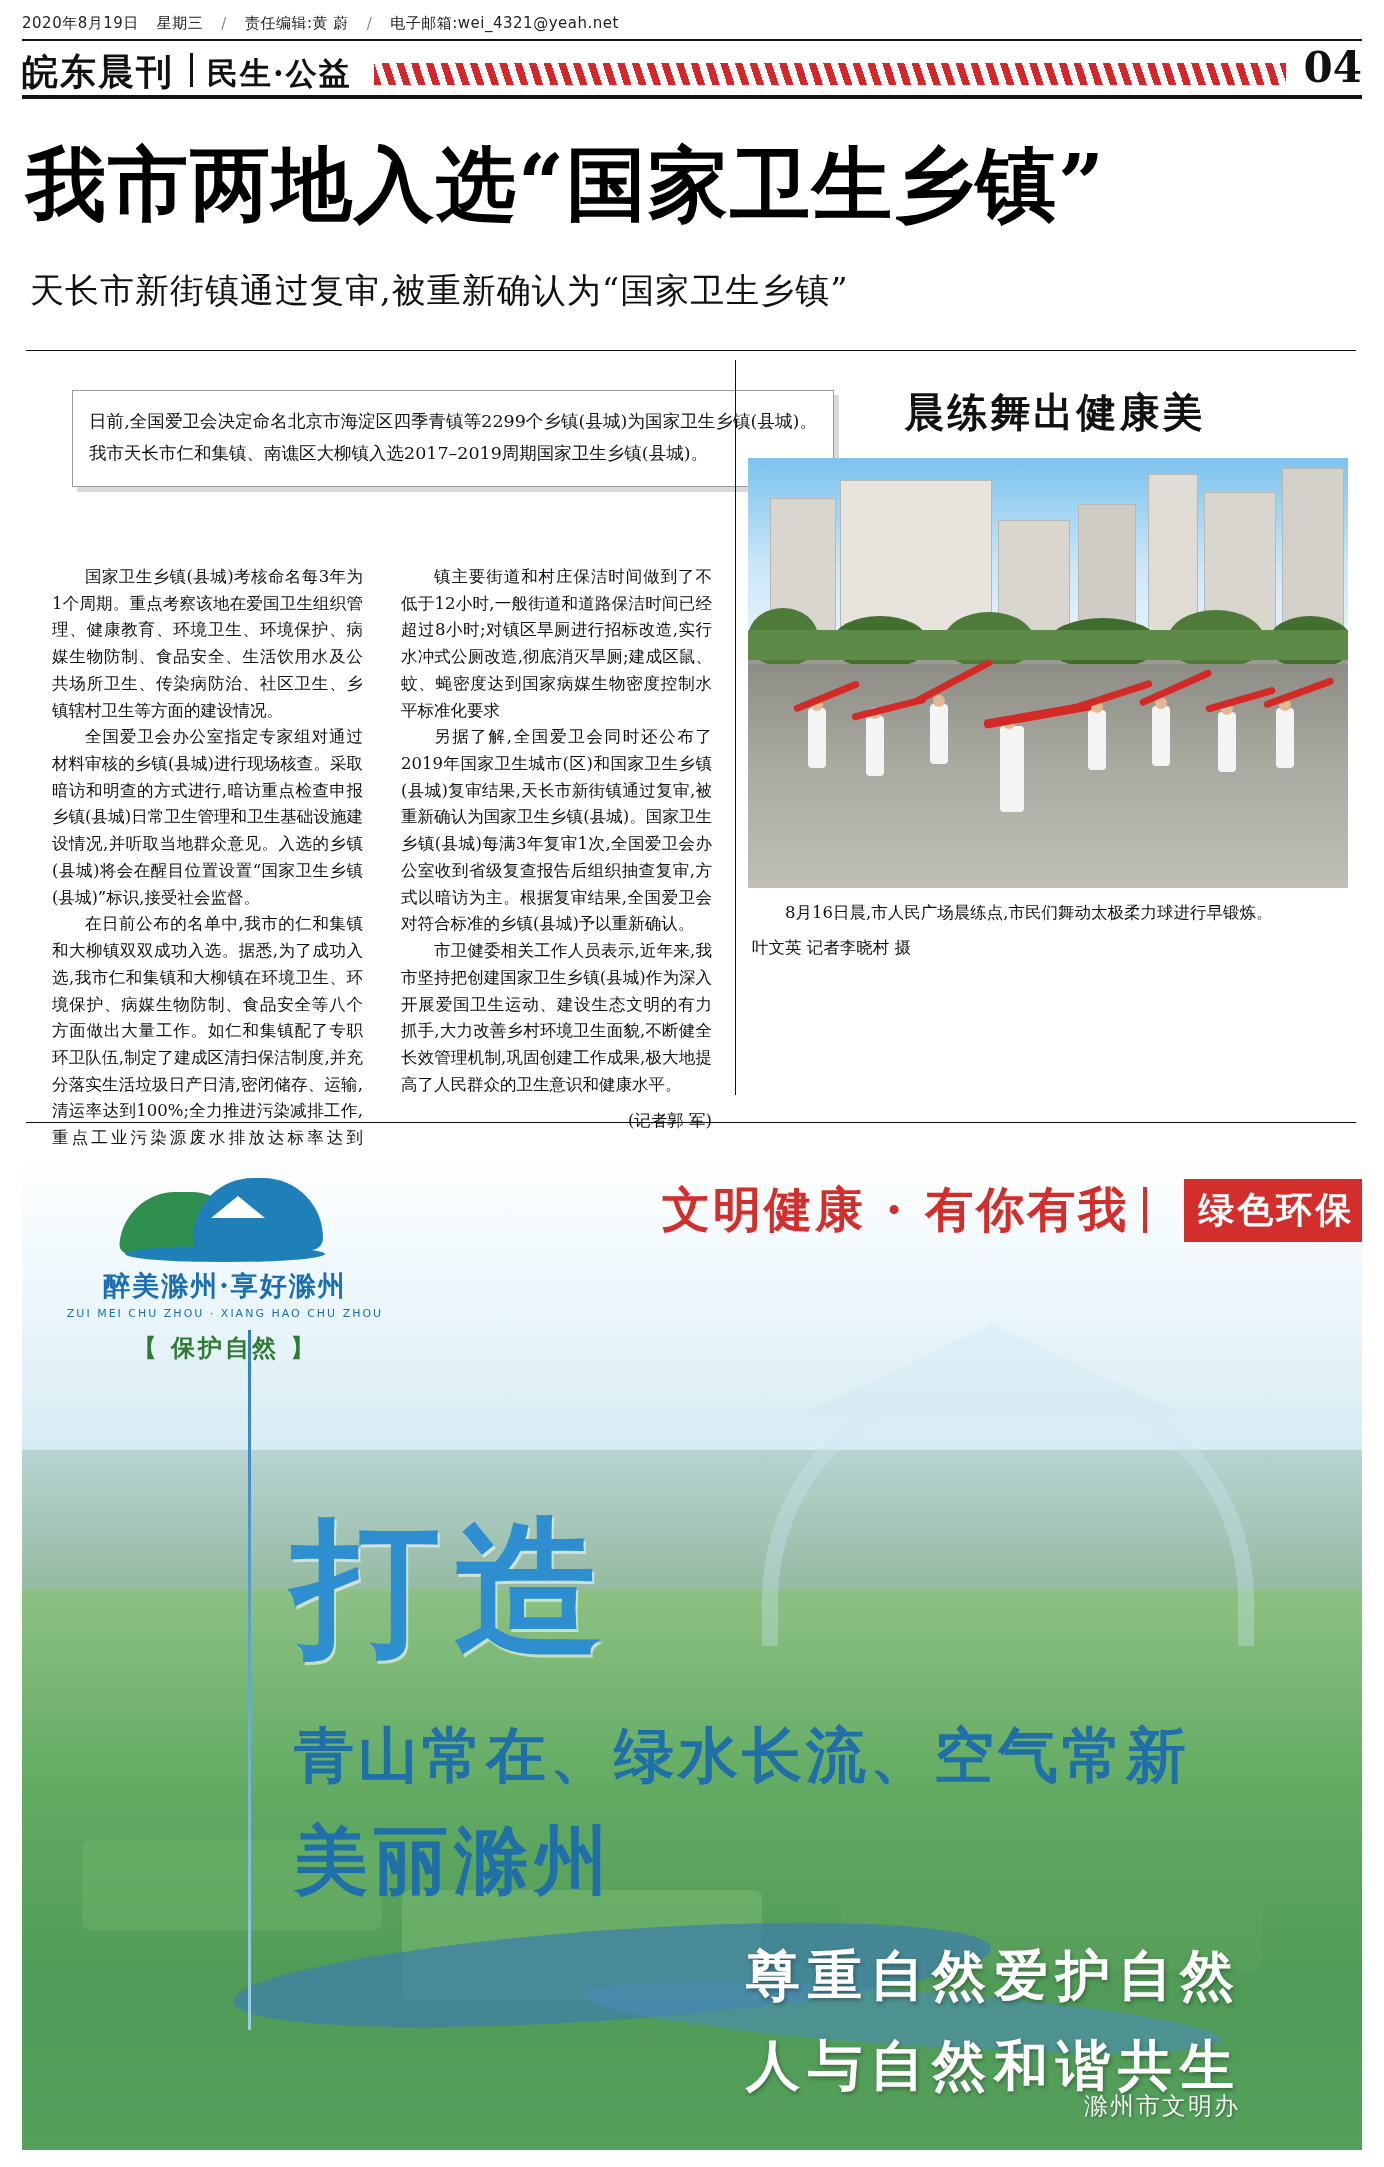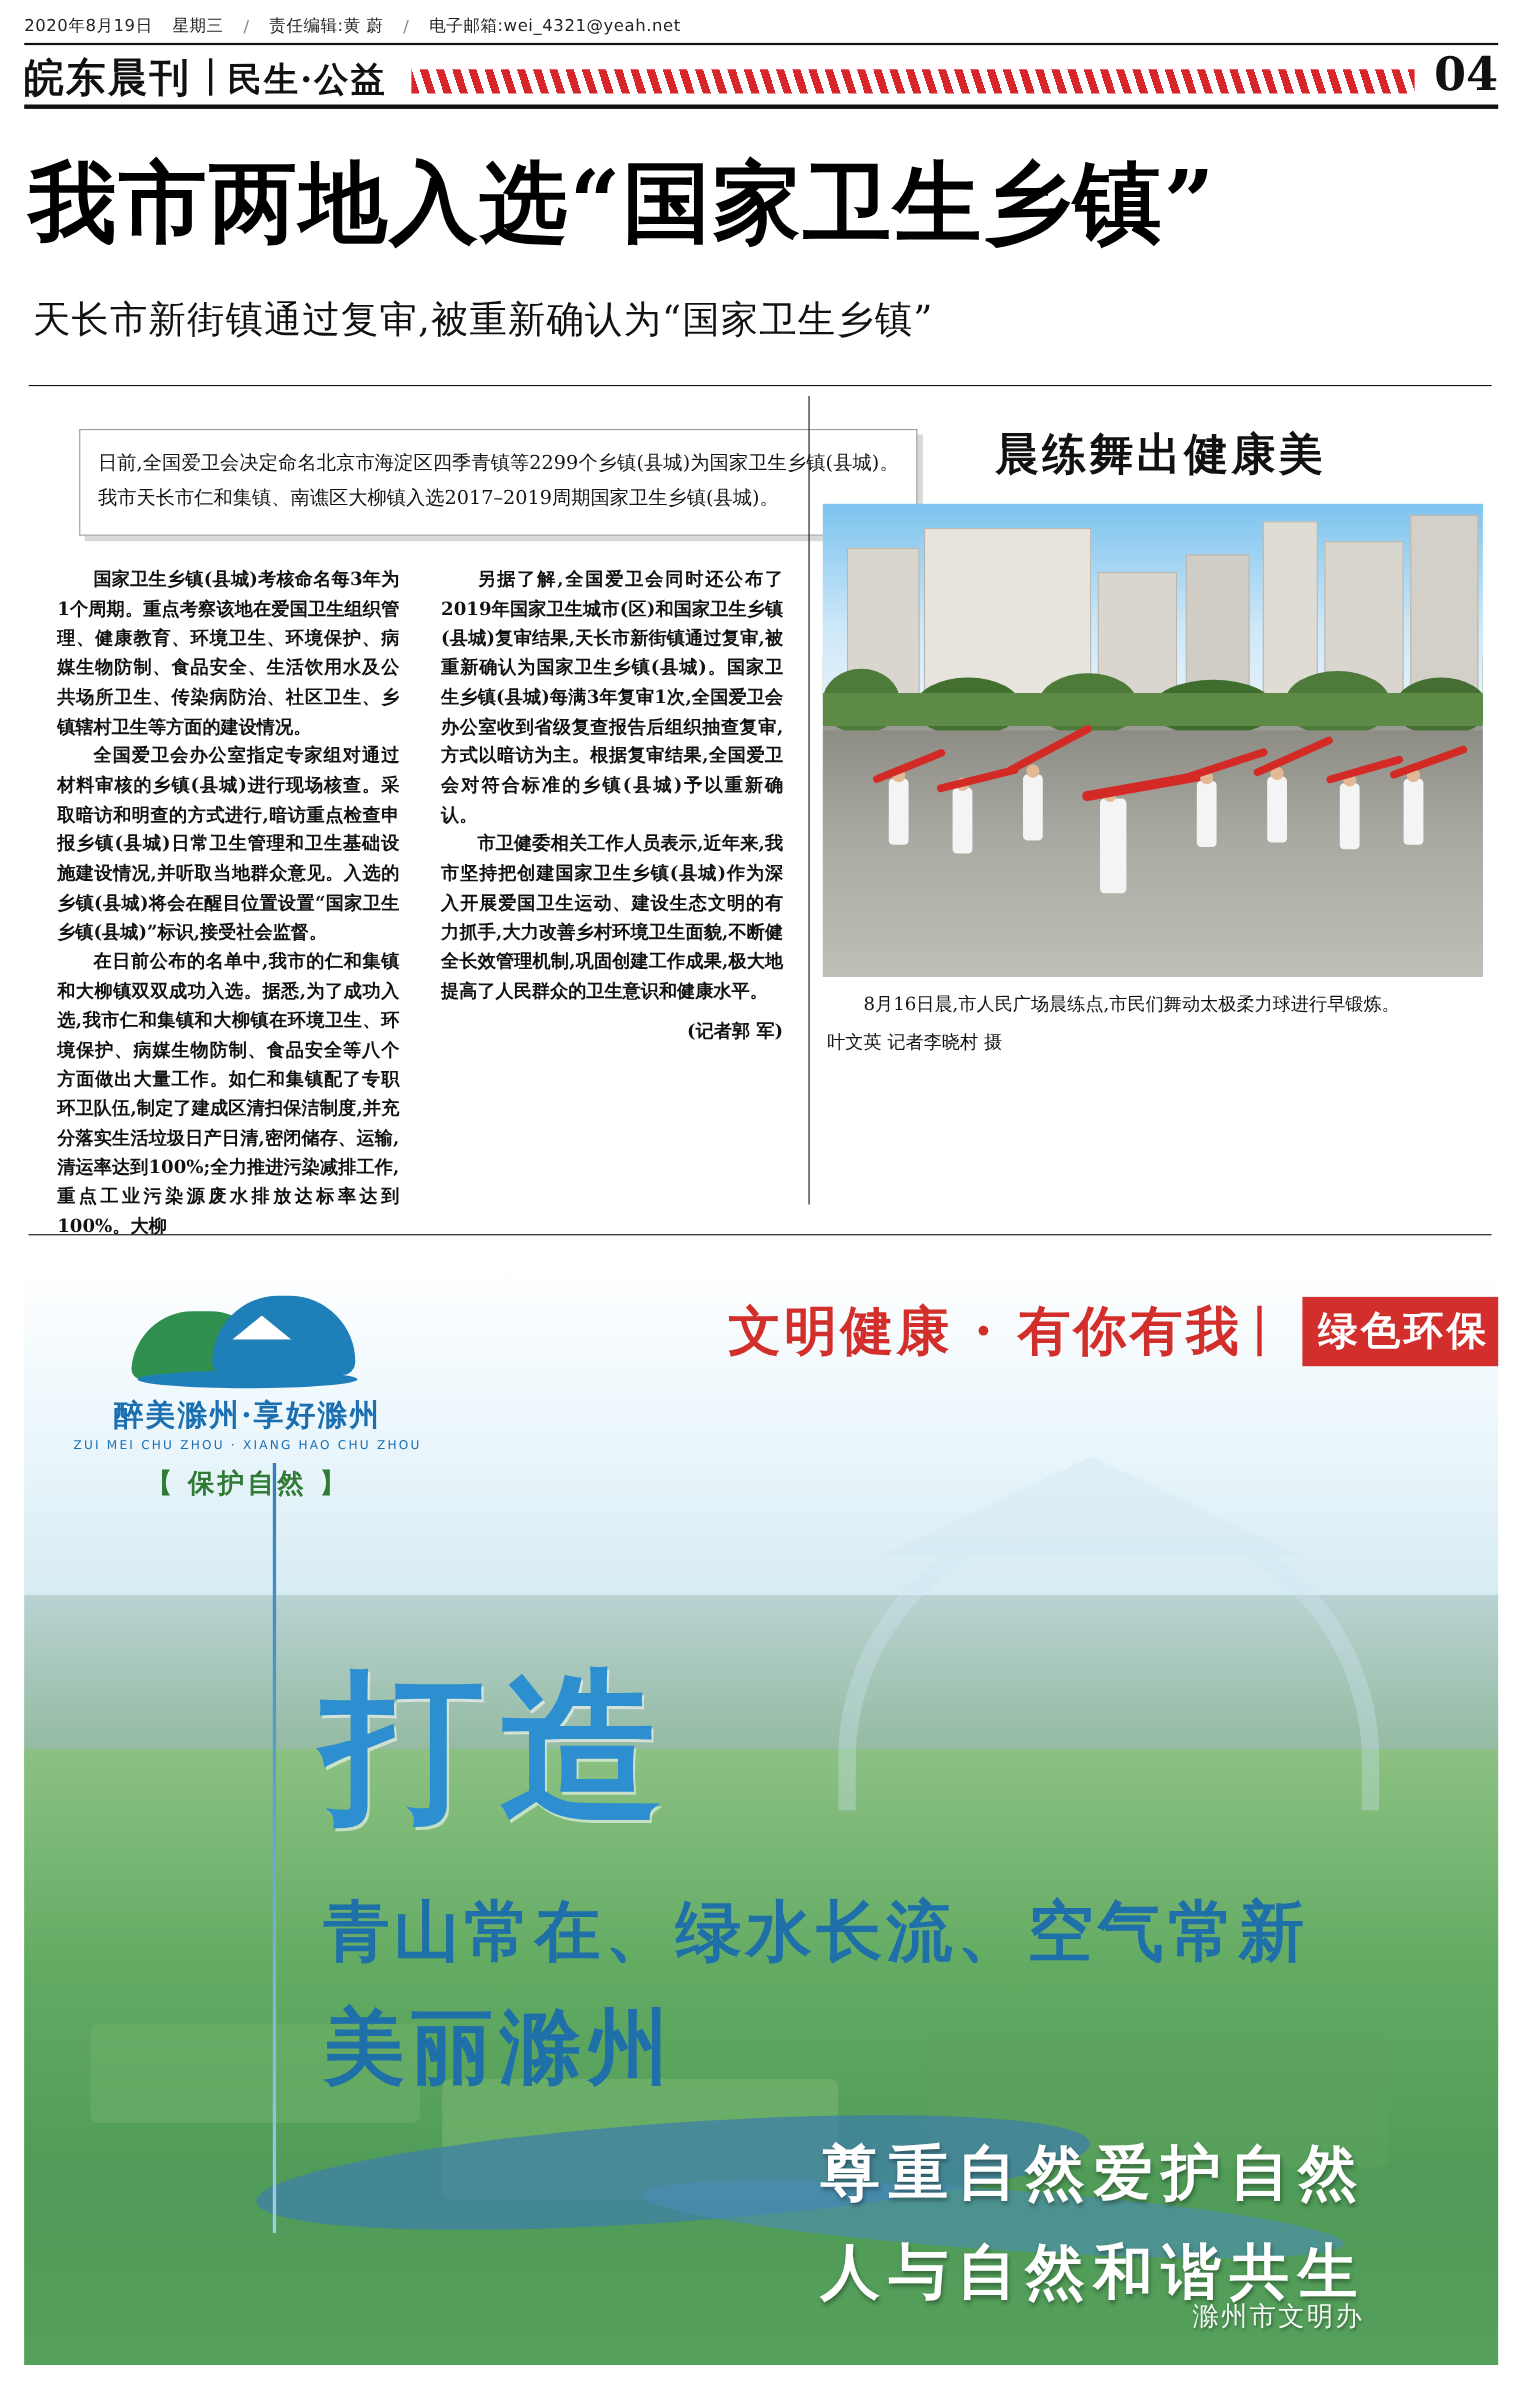--- a/index.html
+++ b/index.html
@@ -75,22 +75,22 @@
     box-shadow:5px 5px 0 #d9d9d9;
     padding:14px 16px 16px 16px;
     font-size:17.5px;line-height:1.85;color:#111;
     font-family:"DejaVu Serif","Liberation Serif",serif;
     text-align:justify;
     box-sizing:border-box;
   }
 
   
   .body-cols{
-    position:absolute;left:52px;top:514px;width:660px;
-    display:flex;gap:38px;font-weight:bold;
+    position:absolute;left:52px;top:564px;width:660px;
+    display:flex;gap:38px;
   }
   .col{
     width:317px;
     font-family:"DejaVu Serif","Liberation Serif",serif;
     font-size:16.5px;line-height:1.62;color:#111;
     text-align:justify;
   }
   .col p{margin:0;text-indent:2em;}
   .byline{
     text-align:right;margin-top:10px;font-size:16.5px;
@@ -238,20 +238,21 @@
 
   <div class="leadbox">日前,全国爱卫会决定命名北京市海淀区四季青镇等2299个乡镇(县城)为国家卫生乡镇(县城)。我市天长市仁和集镇、南谯区大柳镇入选2017–2019周期国家卫生乡镇(县城)。</div>
 
   <div class="body-cols">
     <div class="col">
       <p>国家卫生乡镇(县城)考核命名每3年为1个周期。重点考察该地在爱国卫生组织管理、健康教育、环境卫生、环境保护、病媒生物防制、食品安全、生活饮用水及公共场所卫生、传染病防治、社区卫生、乡镇辖村卫生等方面的建设情况。</p>
       <p>全国爱卫会办公室指定专家组对通过材料审核的乡镇(县城)进行现场核查。采取暗访和明查的方式进行,暗访重点检查申报乡镇(县城)日常卫生管理和卫生基础设施建设情况,并听取当地群众意见。入选的乡镇(县城)将会在醒目位置设置“国家卫生乡镇(县城)”标识,接受社会监督。</p>
       <p>在日前公布的名单中,我市的仁和集镇和大柳镇双双成功入选。据悉,为了成功入选,我市仁和集镇和大柳镇在环境卫生、环境保护、病媒生物防制、食品安全等八个方面做出大量工作。如仁和集镇配了专职环卫队伍,制定了建成区清扫保洁制度,并充分落实生活垃圾日产日清,密闭储存、运输,清运率达到100%;全力推进污染减排工作,重点工业污染源废水排放达标率达到100%。大柳</p>
     </div>
     <div class="col">
+      <p>镇主要街道和村庄保洁时间做到了不低于12小时,一般街道和道路保洁时间已经超过8小时;对镇区旱厕进行招标改造,实行水冲式公厕改造,彻底消灭旱厕;建成区鼠、蚊、蝇密度达到国家病媒生物密度控制水平标准化要求</p>
       <p>另据了解,全国爱卫会同时还公布了2019年国家卫生城市(区)和国家卫生乡镇(县城)复审结果,天长市新街镇通过复审,被重新确认为国家卫生乡镇(县城)。国家卫生乡镇(县城)每满3年复审1次,全国爱卫会办公室收到省级复查报告后组织抽查复审,方式以暗访为主。根据复审结果,全国爱卫会对符合标准的乡镇(县城)予以重新确认。</p>
       <p>市卫健委相关工作人员表示,近年来,我市坚持把创建国家卫生乡镇(县城)作为深入开展爱国卫生运动、建设生态文明的有力抓手,大力改善乡村环境卫生面貌,不断健全长效管理机制,巩固创建工作成果,极大地提高了人民群众的卫生意识和健康水平。</p>
       <div class="byline">(记者郭 军)</div>
     </div>
   </div>
 
   <div class="vrule"></div>
   <div class="hrule-bottom-news"></div>
 
   <div class="photo-title">晨练舞出健康美</div>

